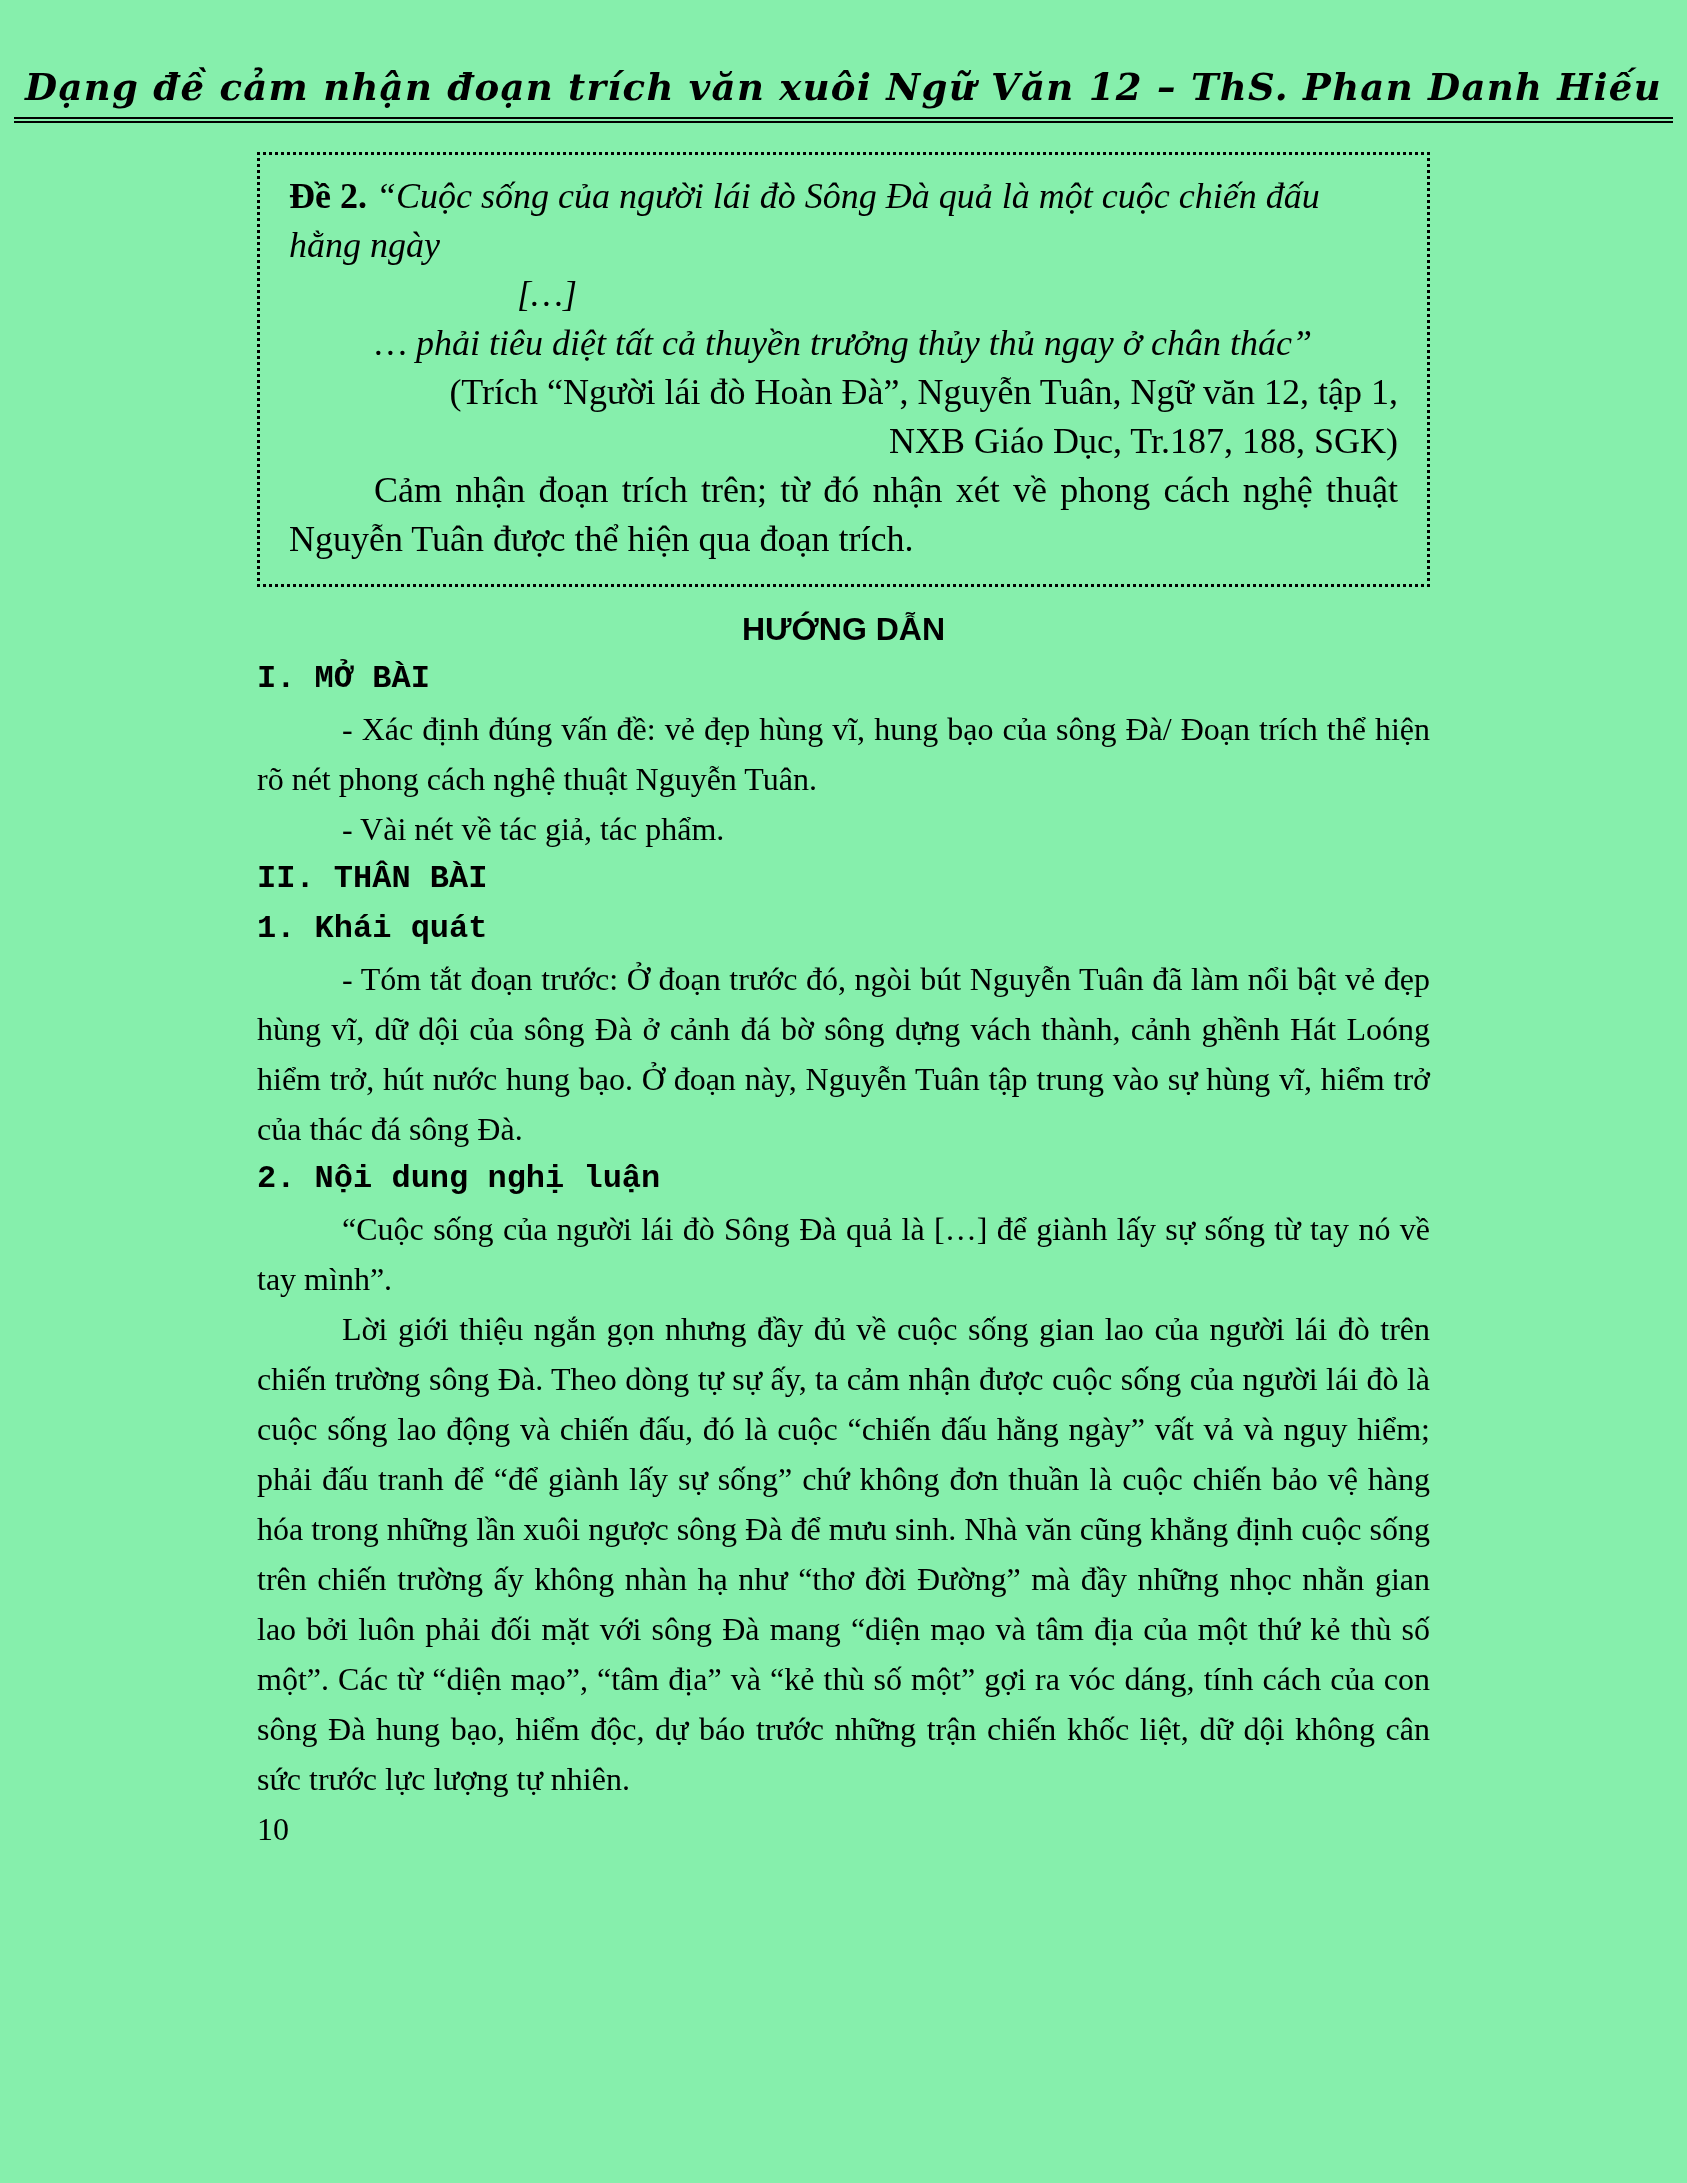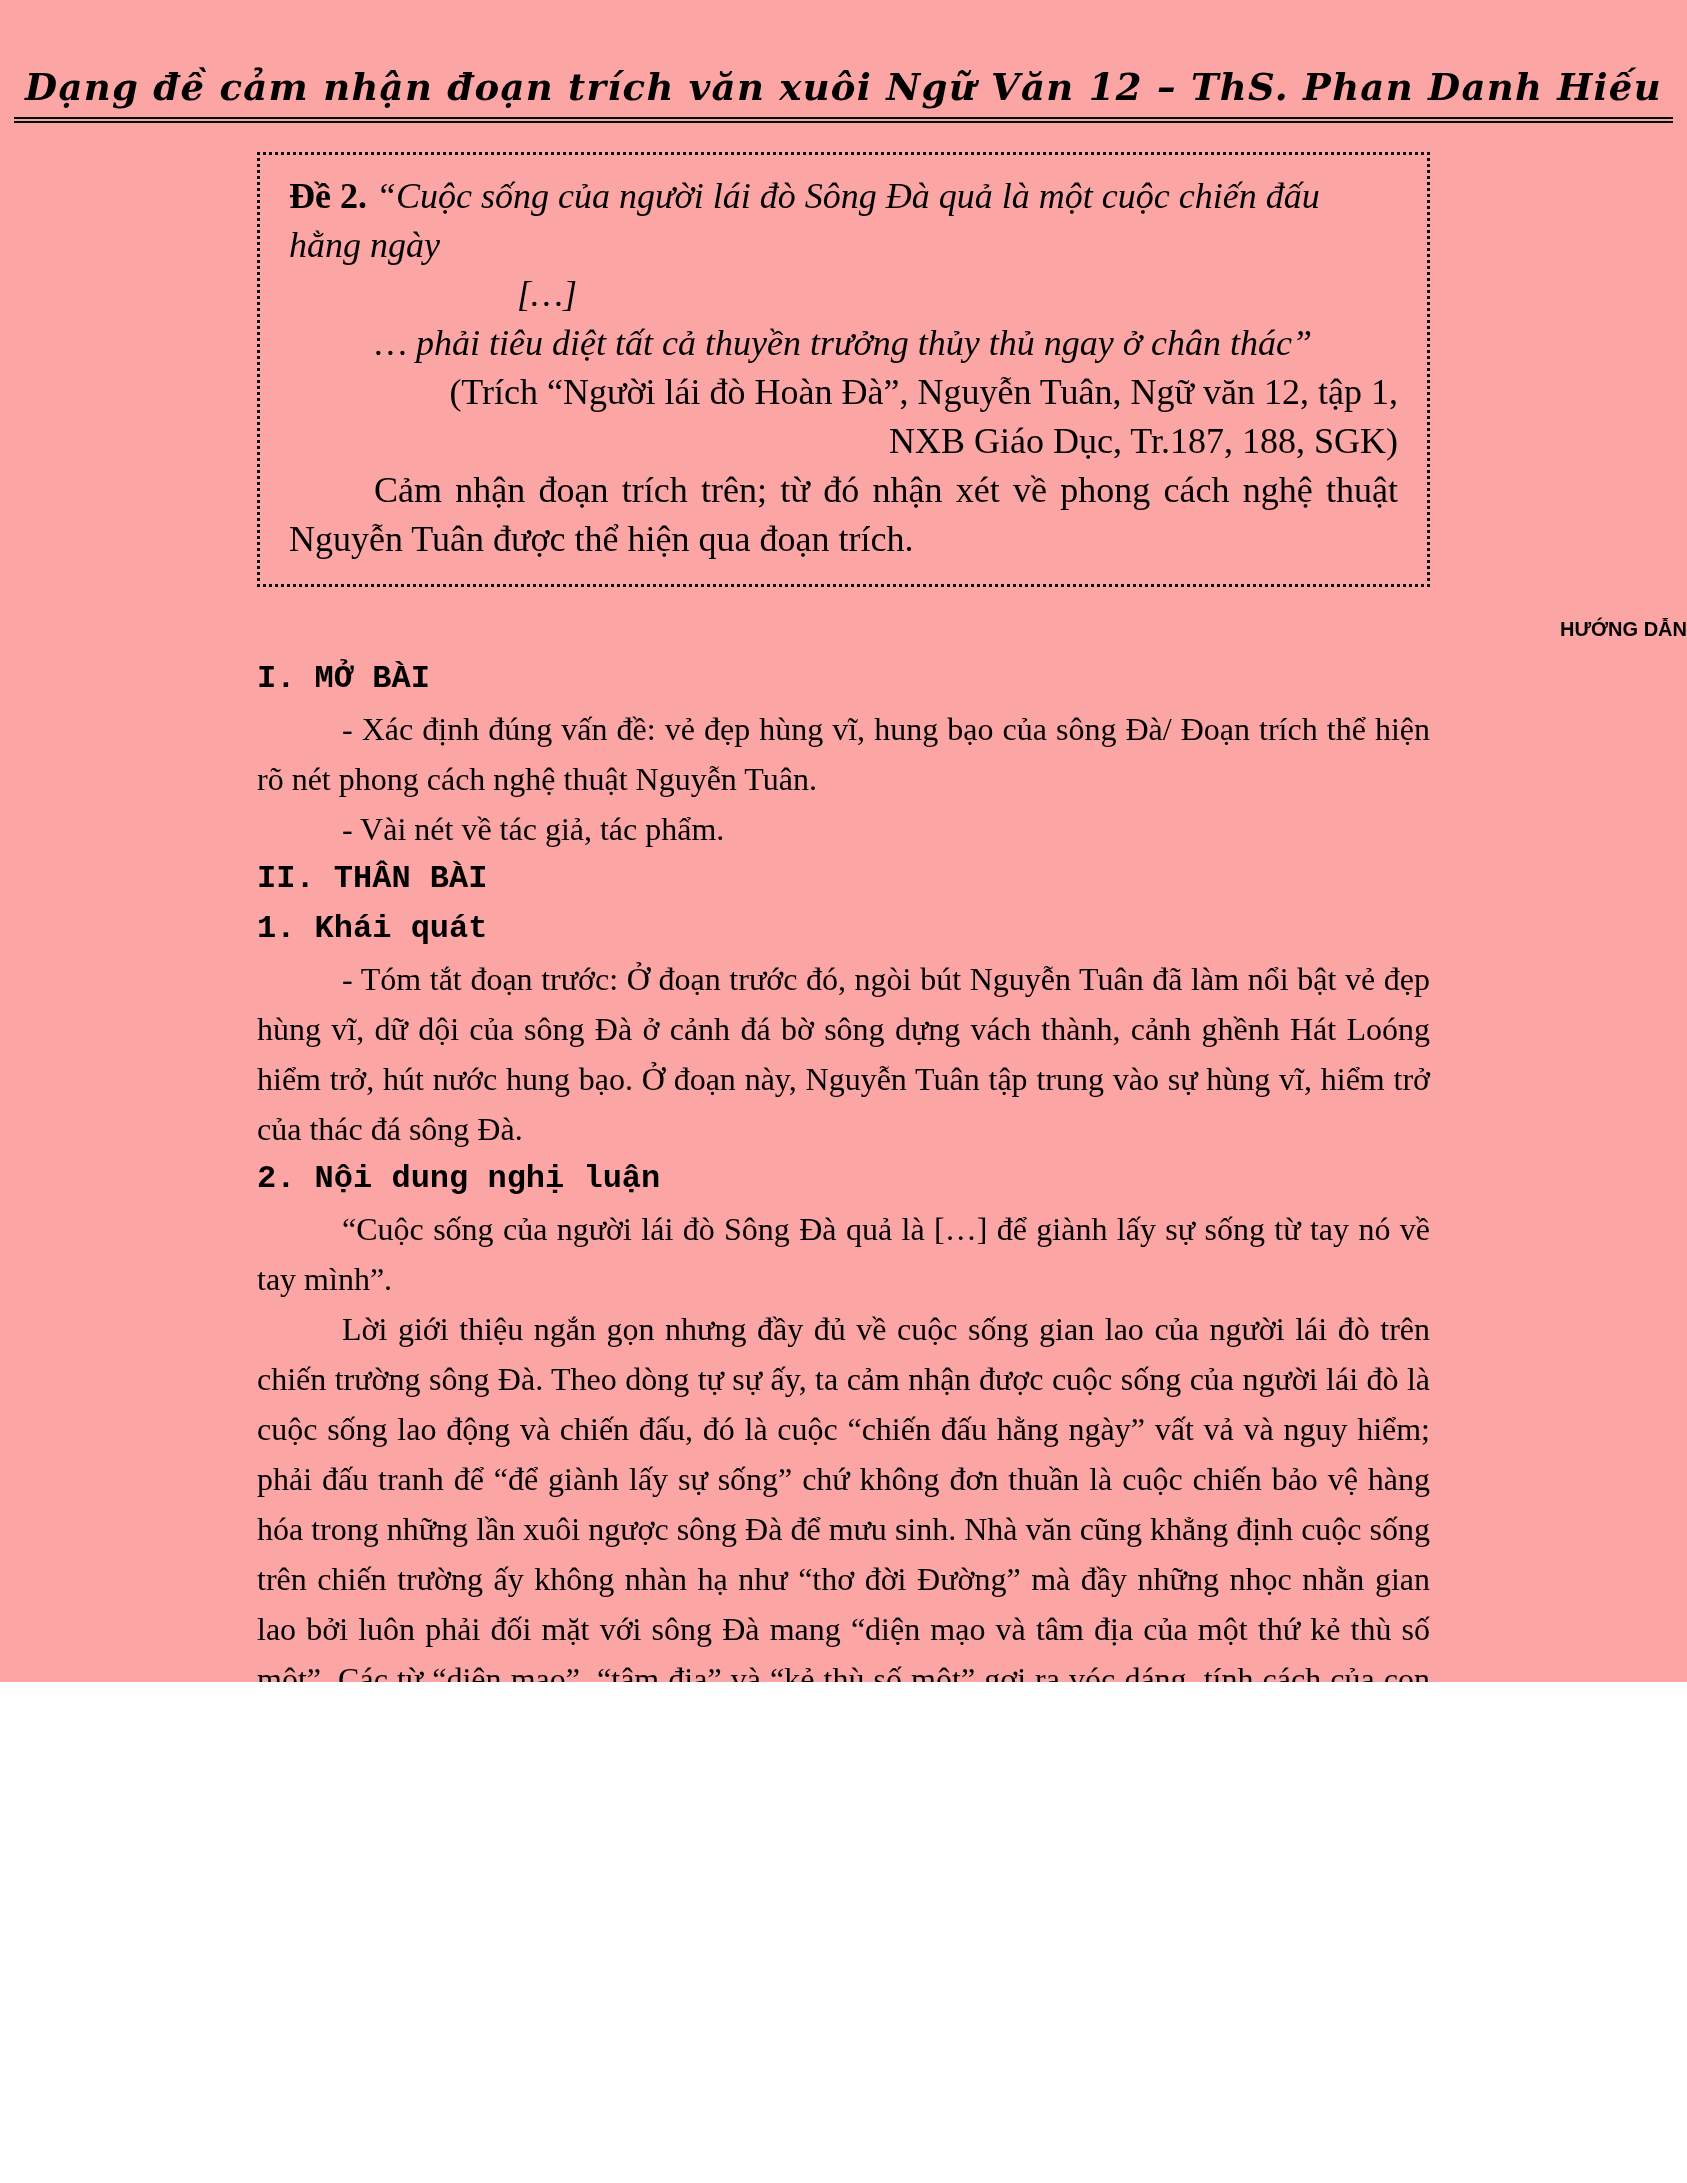--- a/index.html
+++ b/index.html
@@ -1,20 +1,20 @@
 <!DOCTYPE html>
 <html style="font-size:10.6px"><head>
 <meta charset="utf-8">
 <style>
   html, body { margin: 0; padding: 0; background: #ffffff; }
   .page {
     position: relative;
     width: 1687px;
-    height: 1682px;
-    background: #fca5a5;
+    height: 2183px;
+    background: #86efac;
     color: #000000;
     font-family: "Liberation Serif", serif;
     overflow: hidden;
   }
   .header { padding-top: 66px; text-align: center; }
   .header-title {
     display: inline-block;
     font-family: "DejaVu Serif", serif;
     font-style: italic;
     font-weight: bold;
@@ -34,24 +34,24 @@
   }
   .debox-line1 { text-align: left; }
   .de-label { font-weight: bold; font-style: normal; }
   .quote-text { font-style: italic; }
   .ellipsis-line { font-style: italic; padding-left: 228px; }
   .center-line { font-style: italic; text-align: center; }
   .right-line { text-align: right; }
   .task-line { text-align: justify; text-indent: 85px; }
   .guide-title {
     margin-top: 17px;
-    text-align: right;
+    text-align: center;
     font-family: "Liberation Sans", sans-serif;
     font-weight: bold;
-    font-size: 20px;
+    font-size: 32px;
     line-height: 50px;
   }
   .content {
     margin: 0 257px;
     font-size: 32px;
     line-height: 50px;
     text-align: justify;
   }
   .content .heading {
     font-family: Liberation Mono, monospace;

